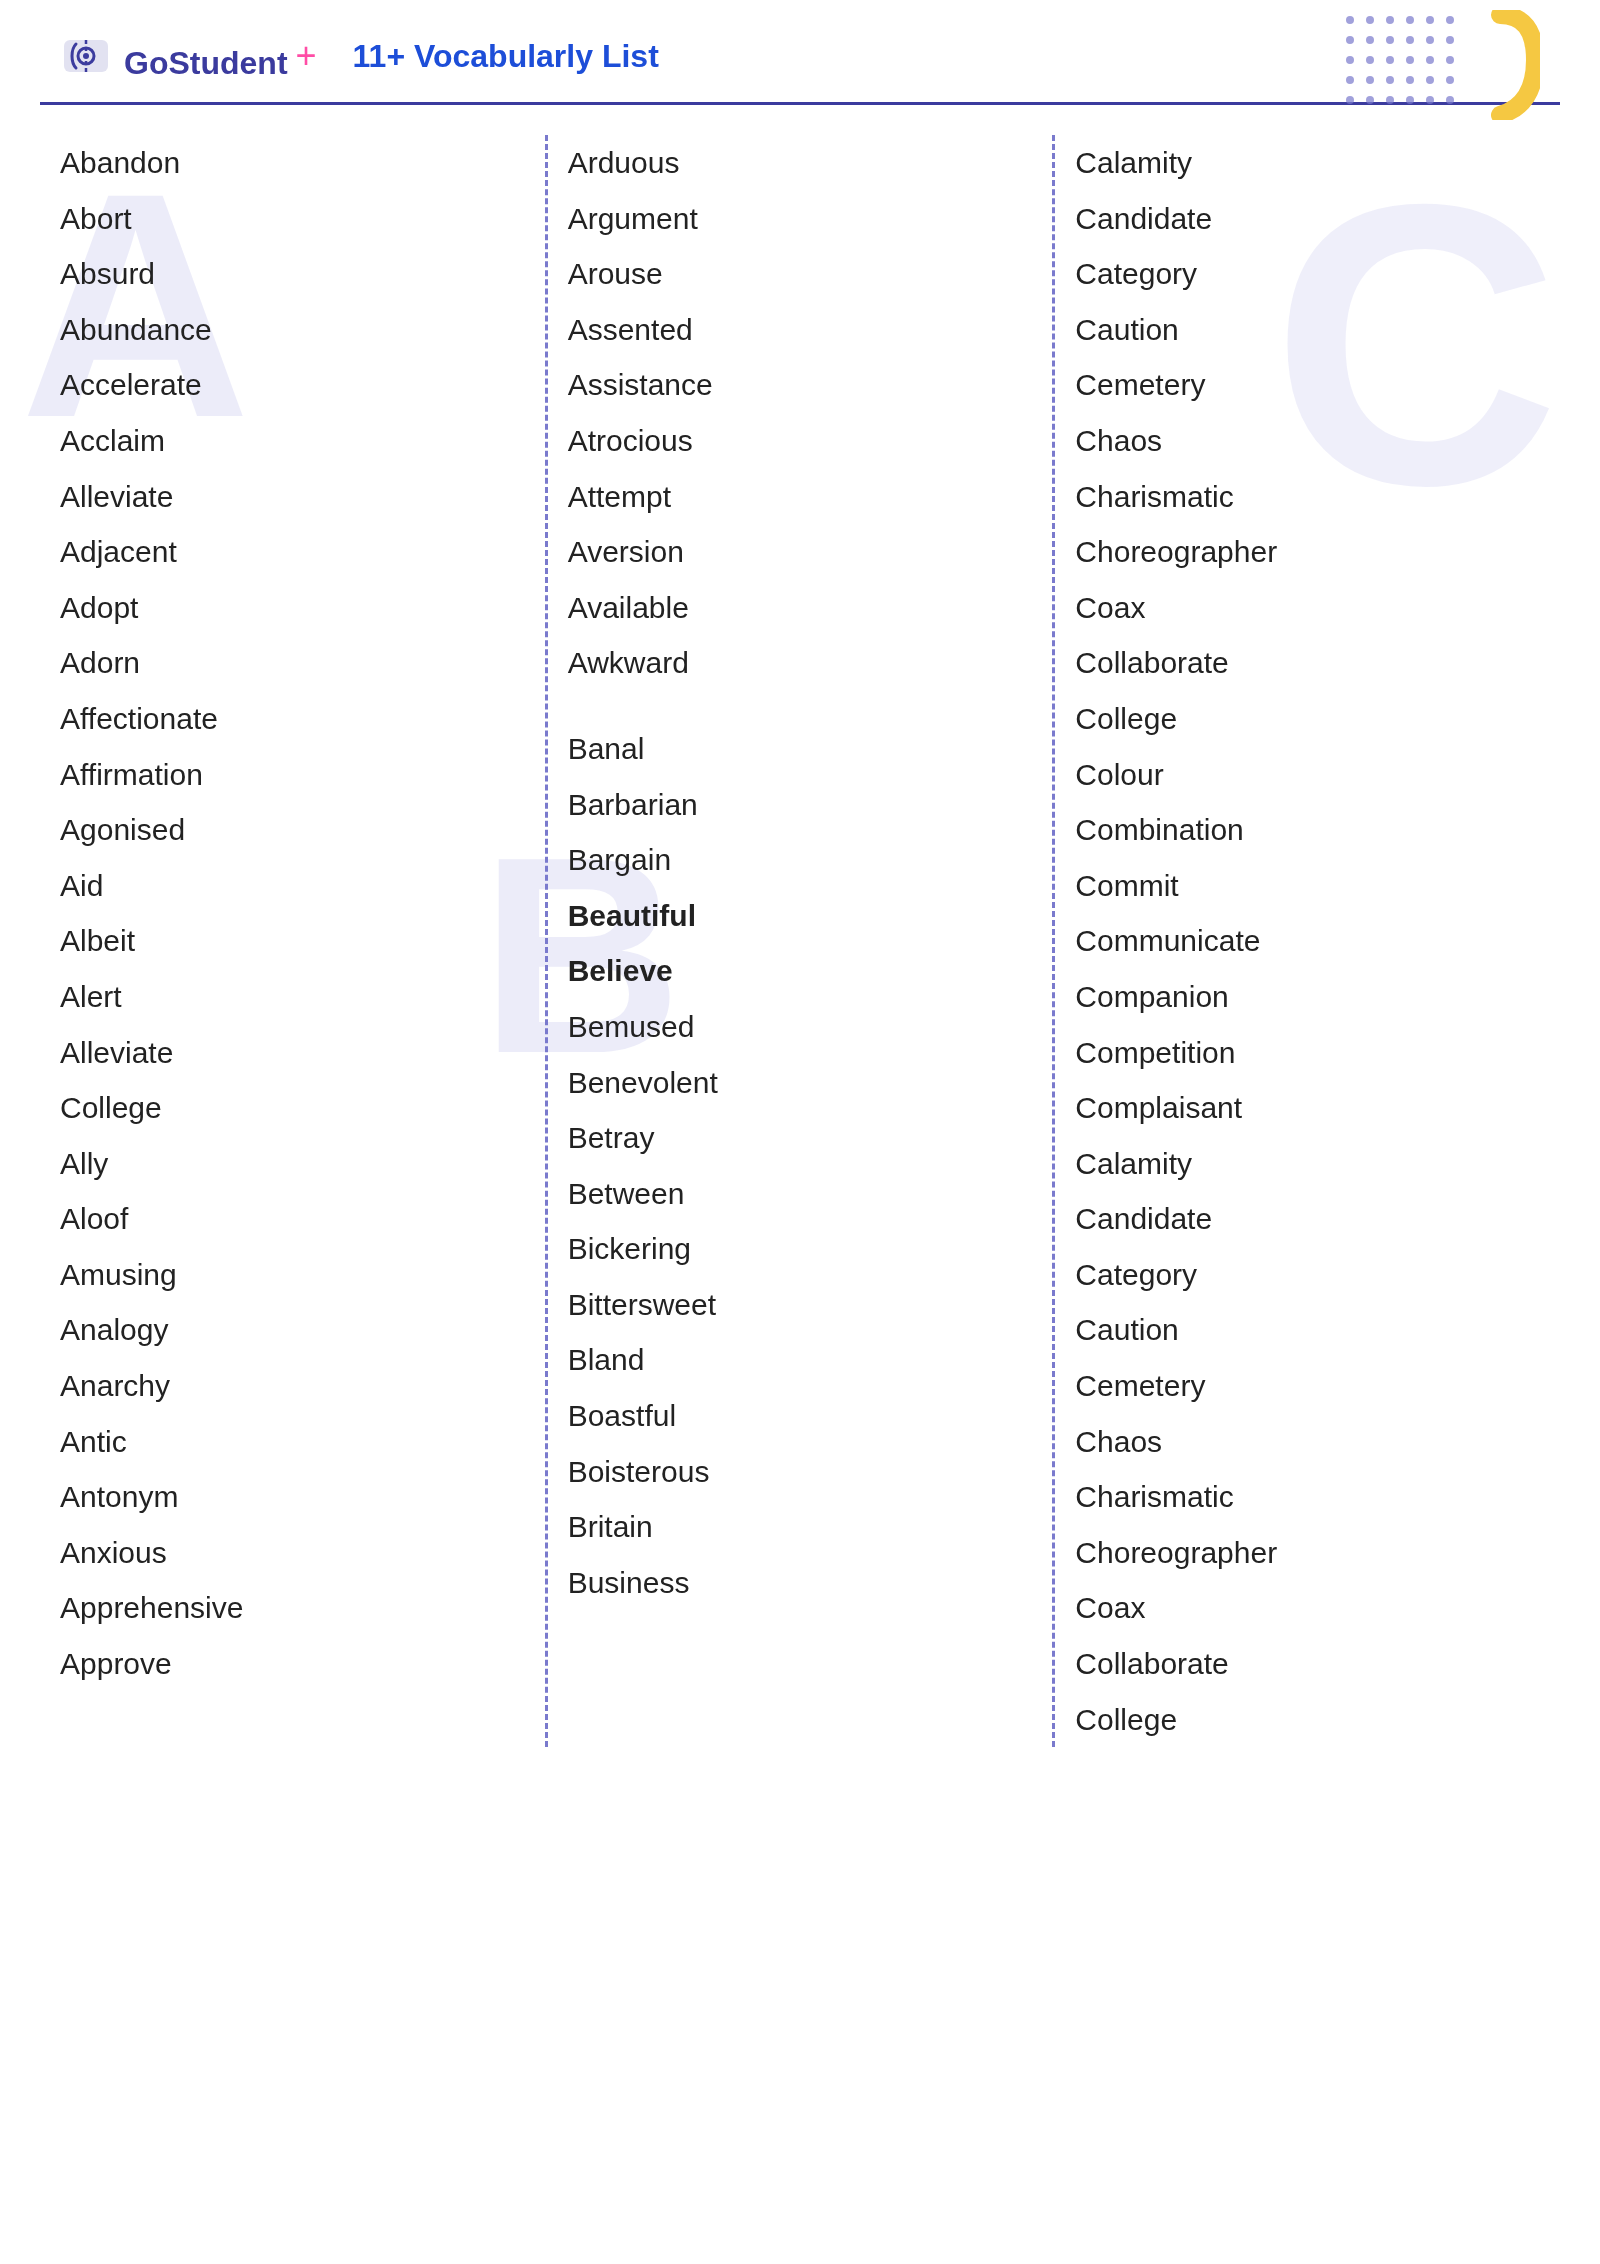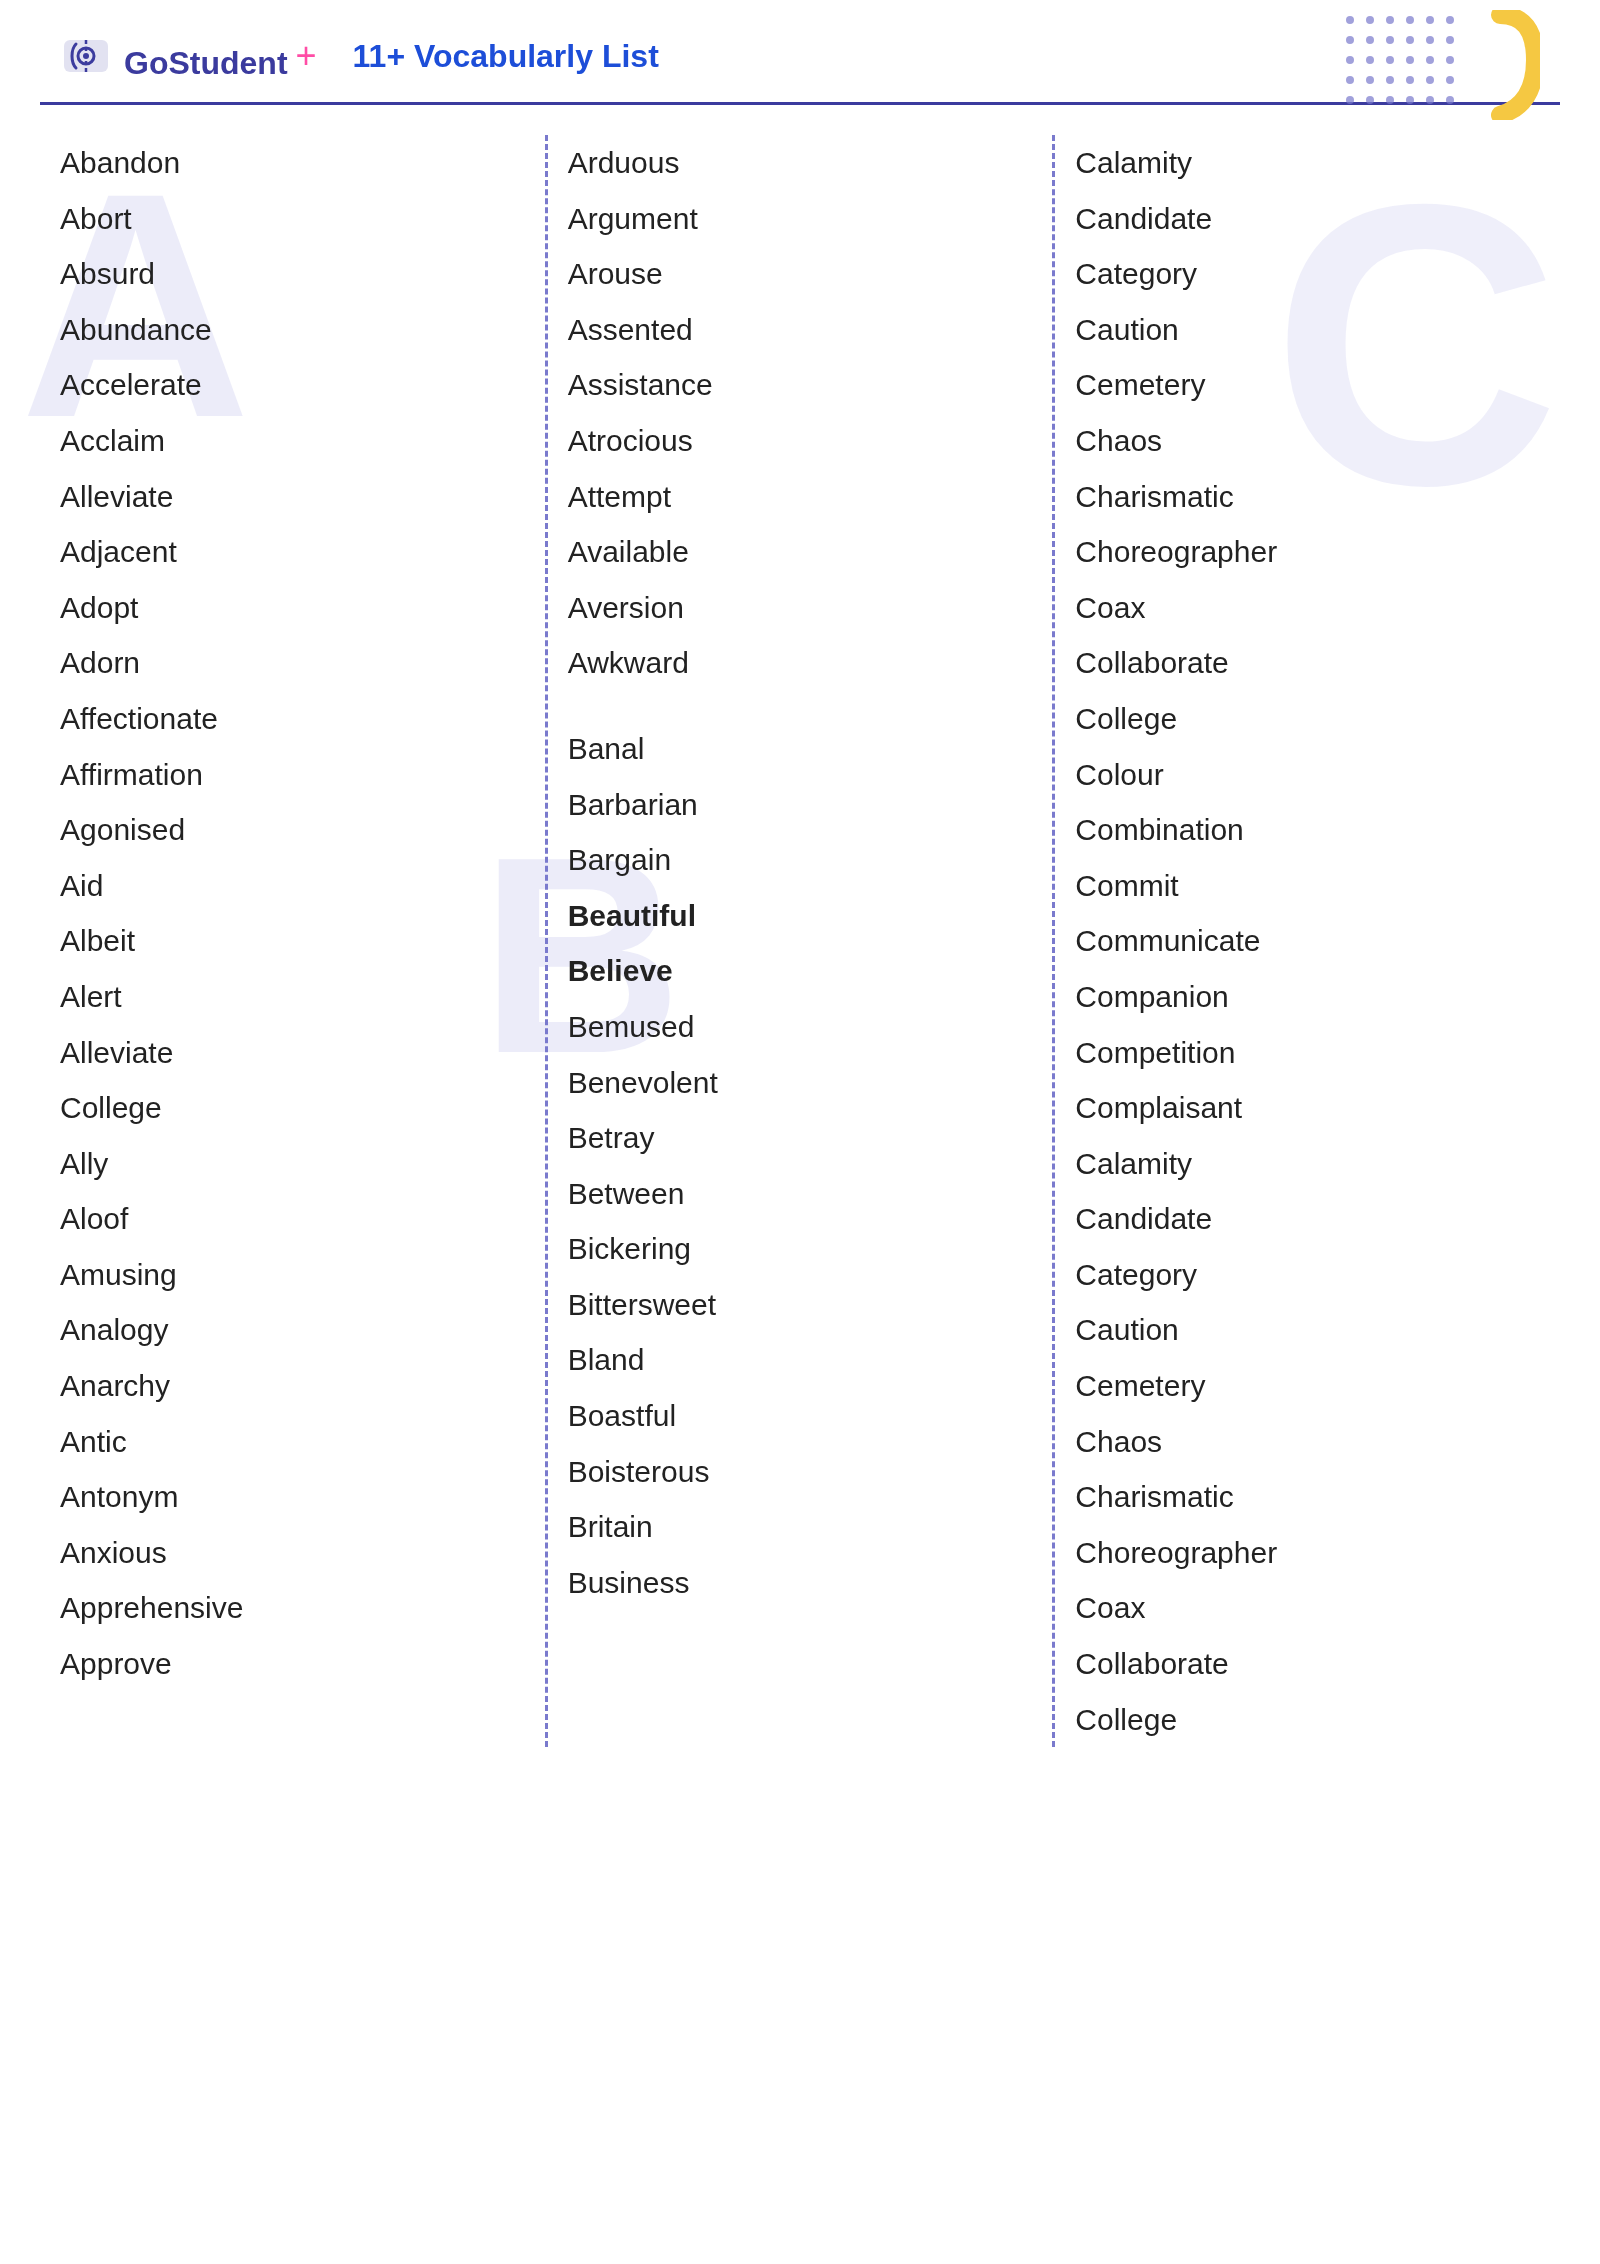--- a/index.html
+++ b/index.html
@@ -231,22 +231,22 @@
   <div class="column-divider"></div>
 
   <div class="column" id="col2-container">
   <div class="word-item">Arduous</div>
       <div class="word-item">Argument</div>
       <div class="word-item">Arouse</div>
       <div class="word-item">Assented</div>
       <div class="word-item">Assistance</div>
       <div class="word-item">Atrocious</div>
       <div class="word-item">Attempt</div>
+      <div class="word-item">Aversion</div>
       <div class="word-item">Available</div>
-      <div class="word-item">Aversion</div>
       <div class="word-item">Awkward</div>
       <div style="height: 30px;"></div>
       <div class="word-item">Banal</div>
       <div class="word-item">Barbarian</div>
       <div class="word-item">Bargain</div>
       <div class="word-item bold">Beautiful</div>
       <div class="word-item bold">Believe</div>
       <div class="word-item">Bemused</div>
       <div class="word-item">Benevolent</div>
       <div class="word-item">Betray</div>

